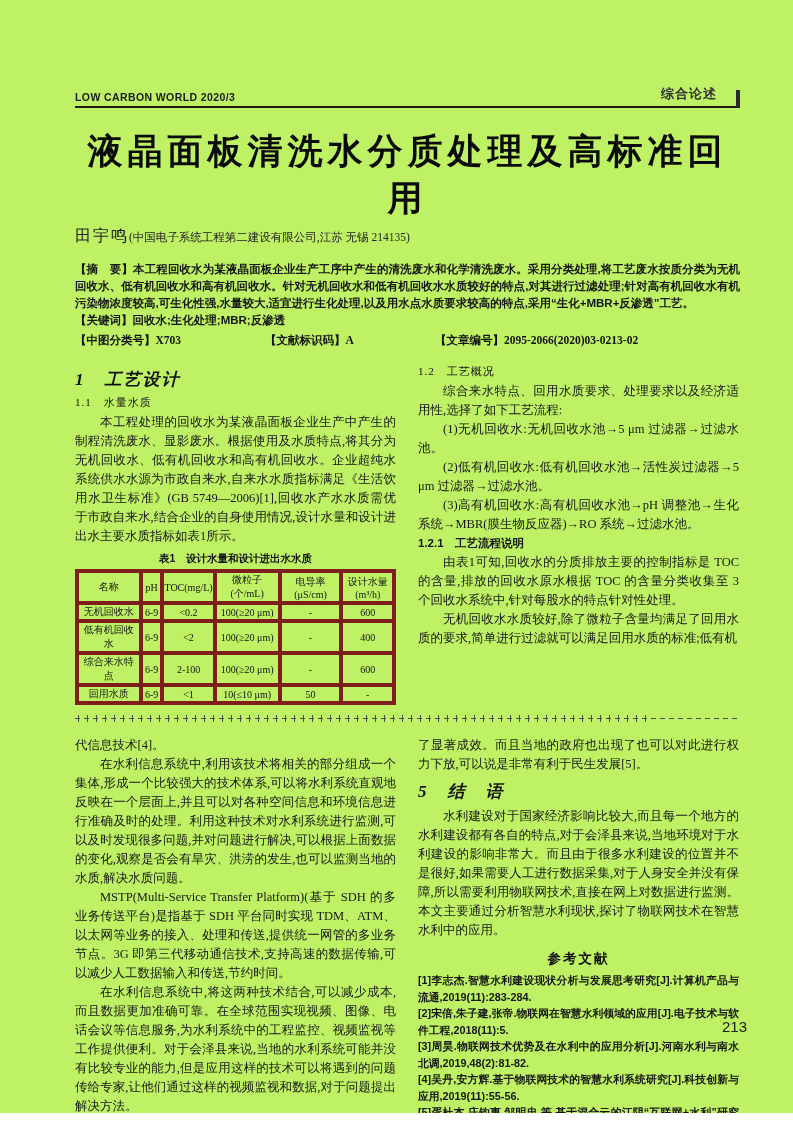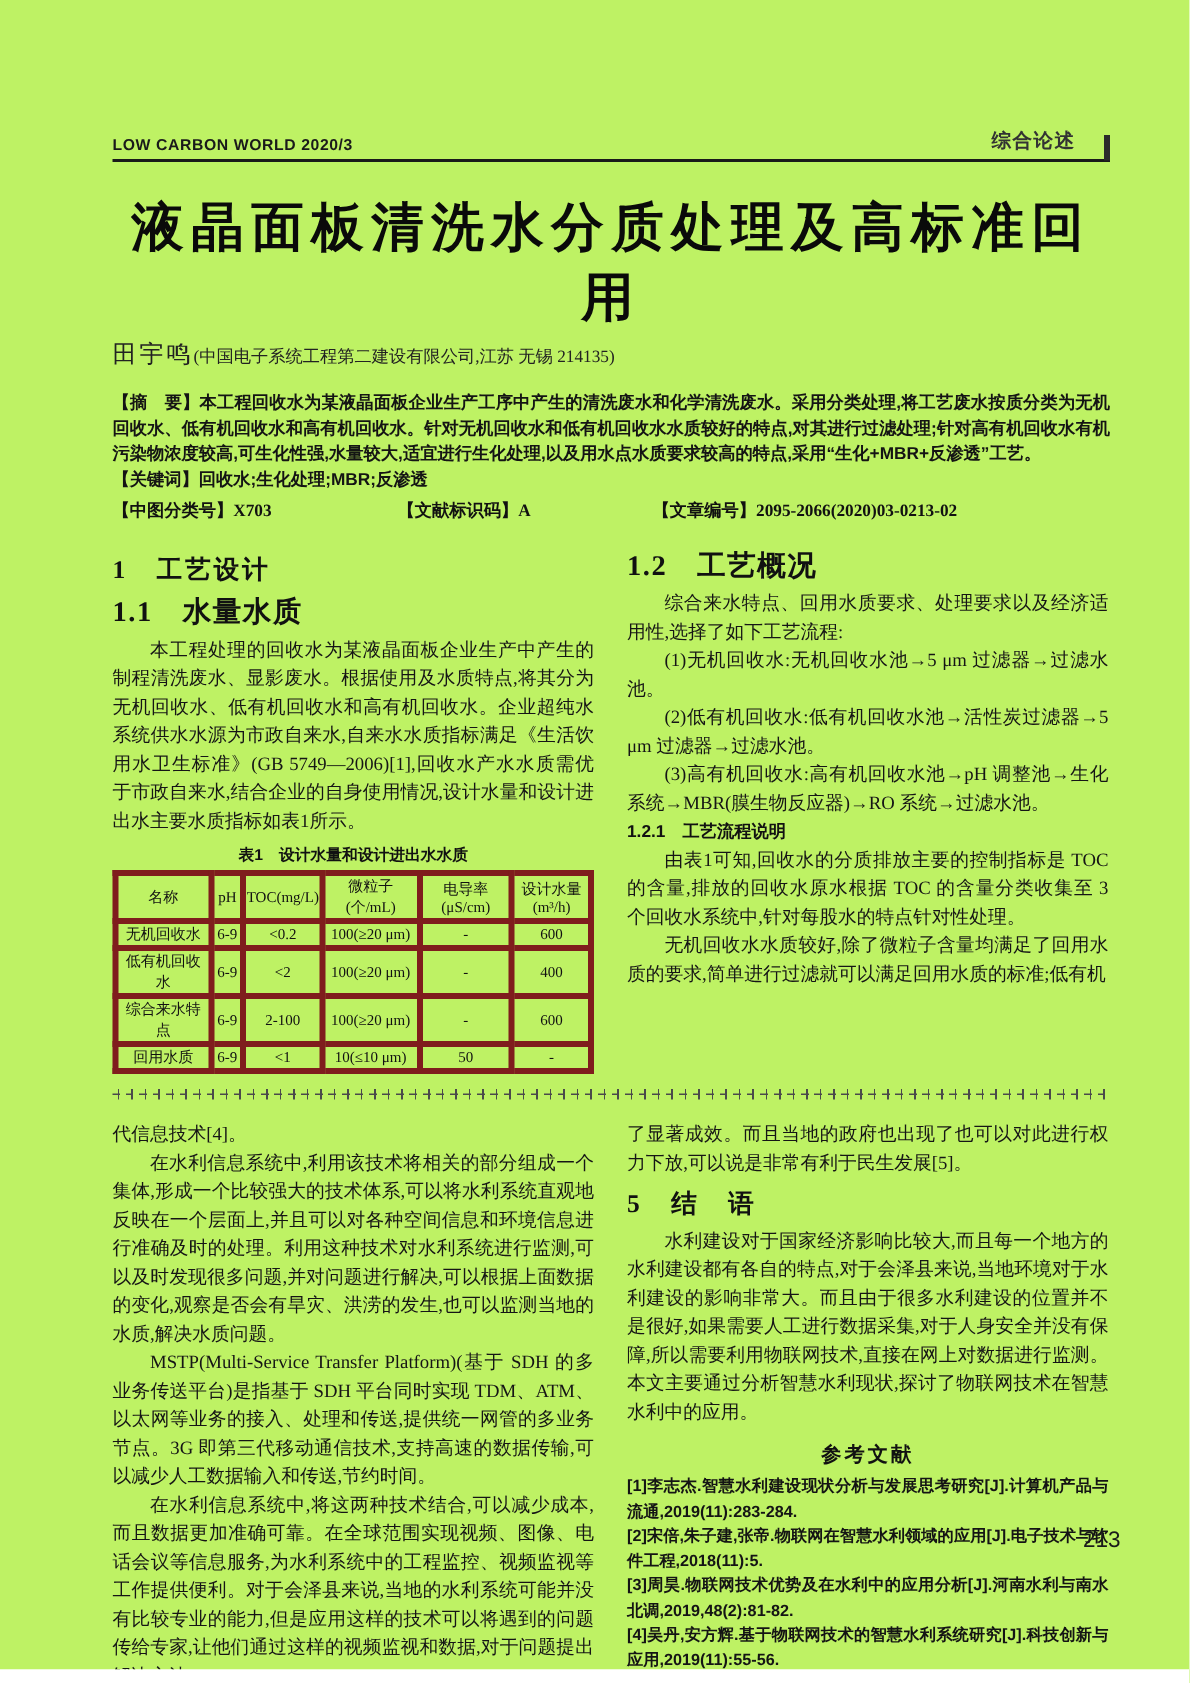--- a/index.html
+++ b/index.html
@@ -42,22 +42,22 @@
   }
   .meta-row { display:flex; margin-top:4px; font-family:Liberation Serif, serif; font-weight:bold; font-size:11.5px; }
   .meta-row .m { white-space:nowrap; }
   .meta-row .m1 { width:190px; }
   .meta-row .m2 { width:170px; }
 
   
   .cols { display:flex; gap:22px; margin-top:14px; }
   .col { width:321px; }
 
-  .h-big  { font-size:17px; font-weight:bold; margin:6px 0 4px; letter-spacing:2px; }
-  .h-sub  { font-size:19px; font-weight:bold; margin:2px 0 3px; letter-spacing:1px; }
+  .h-big  { font-size:17px; font-weight:bold; margin:6px 0 4px; letter-spacing:2px;font-style:italic; }
+  .h-sub  { font-size:11px; font-weight:normal; margin:2px 0 3px; letter-spacing:1px; }
   .h-mini { font-family:"Liberation Sans", sans-serif; font-size:11.5px; font-weight:bold; margin:2px 0; }
 
   p.body { margin:0; font-size:12.5px; line-height:19px; text-align:justify; text-indent:2em; color:#151515; }
   p.body.noindent { text-indent:0; }
 
   
   .tbl-caption {
     text-align:center; font-family:"Liberation Sans", sans-serif;
     font-weight:bold; font-size:10.5px; margin:6px 0 3px;
   }

